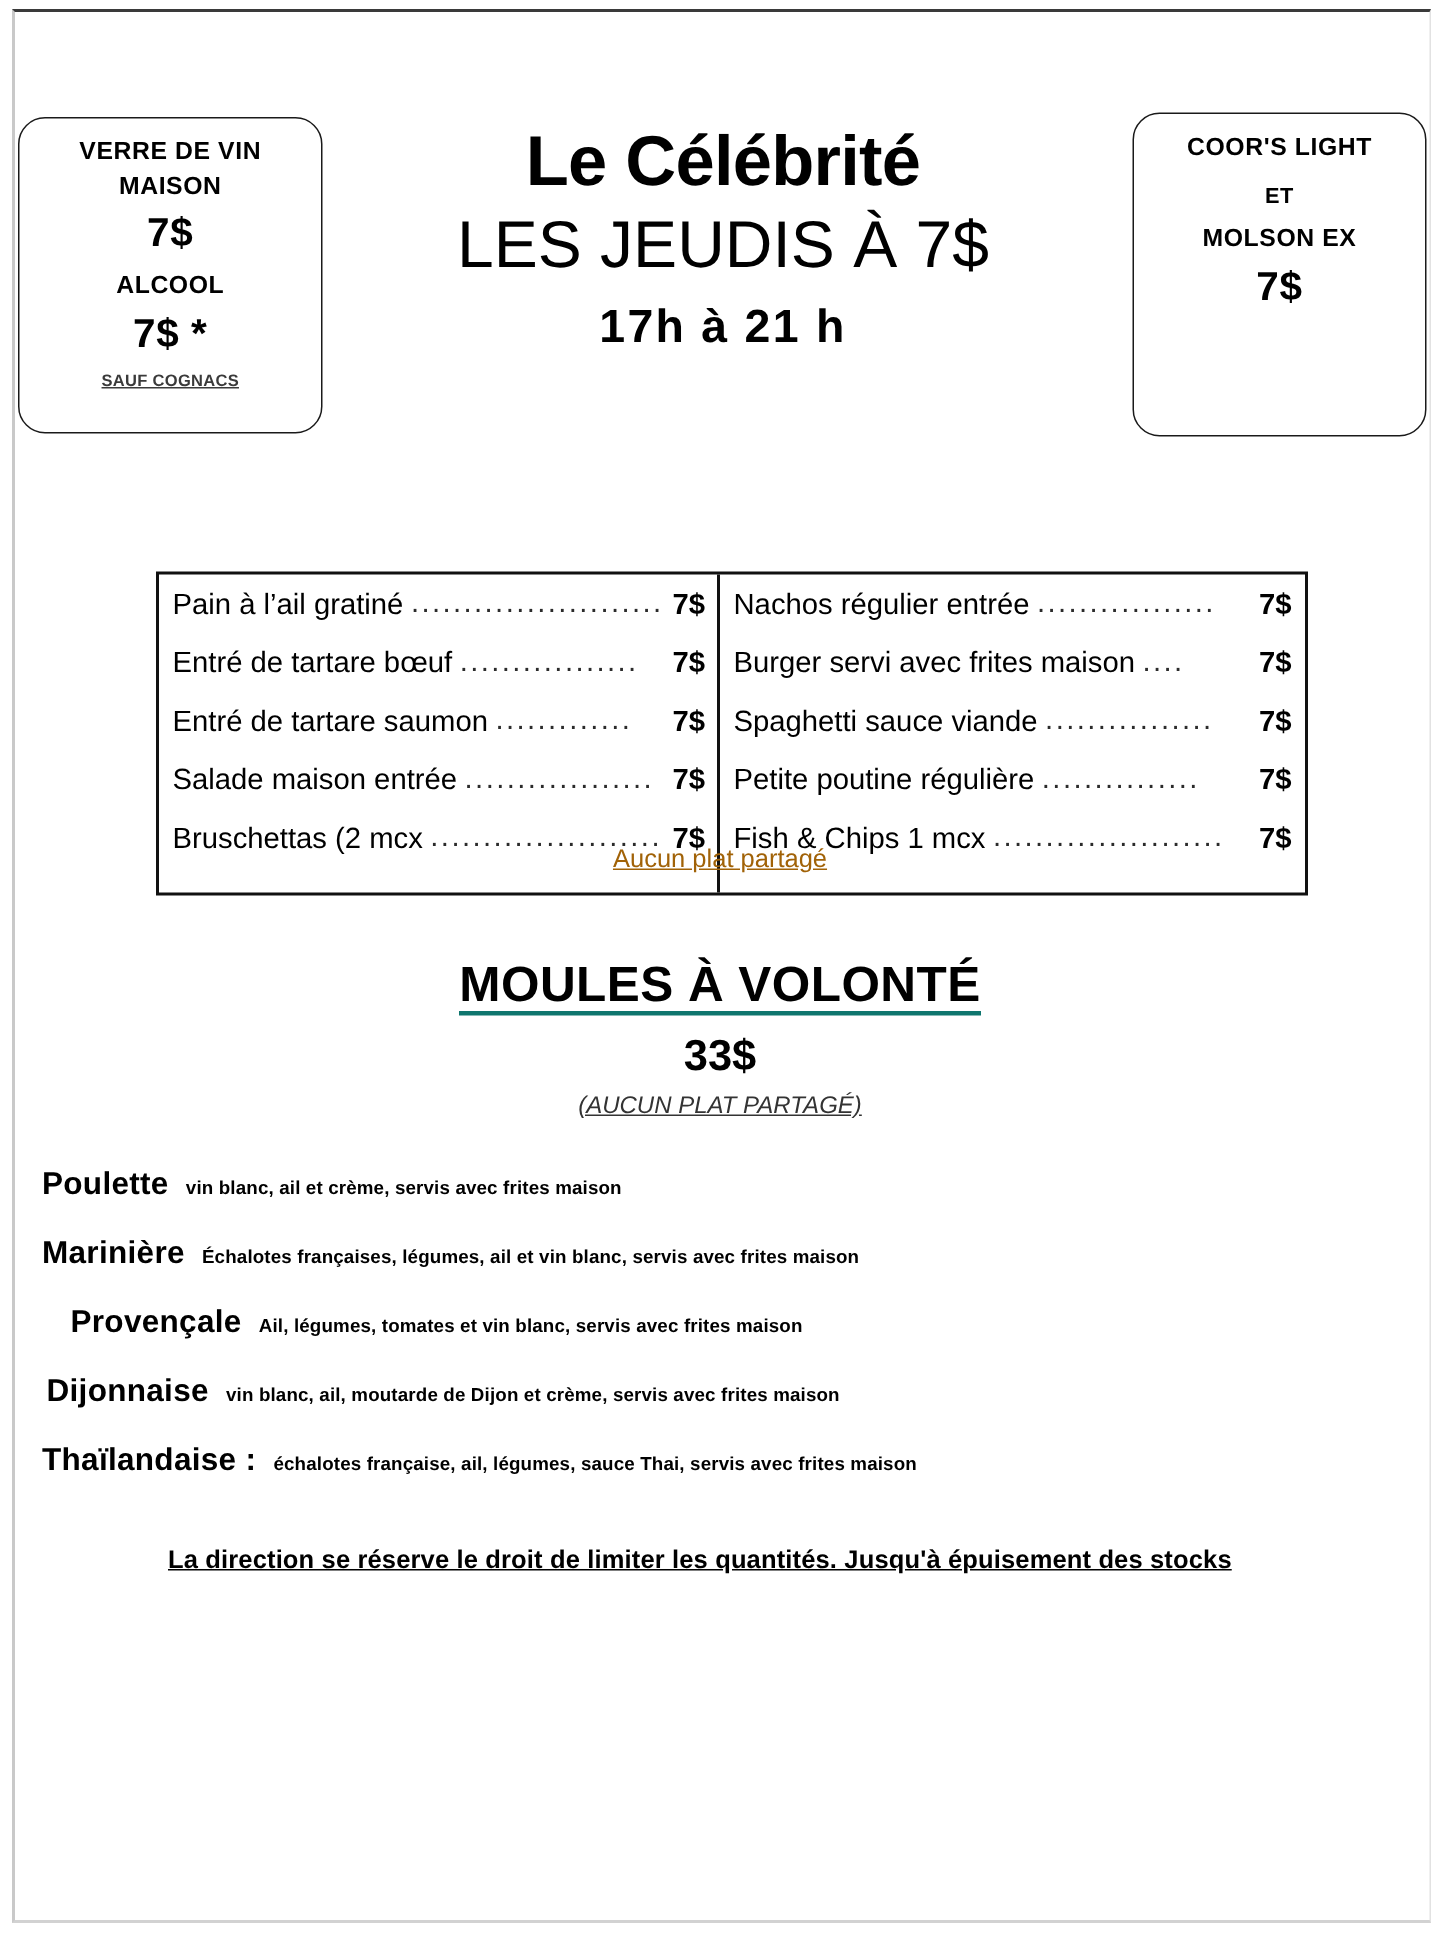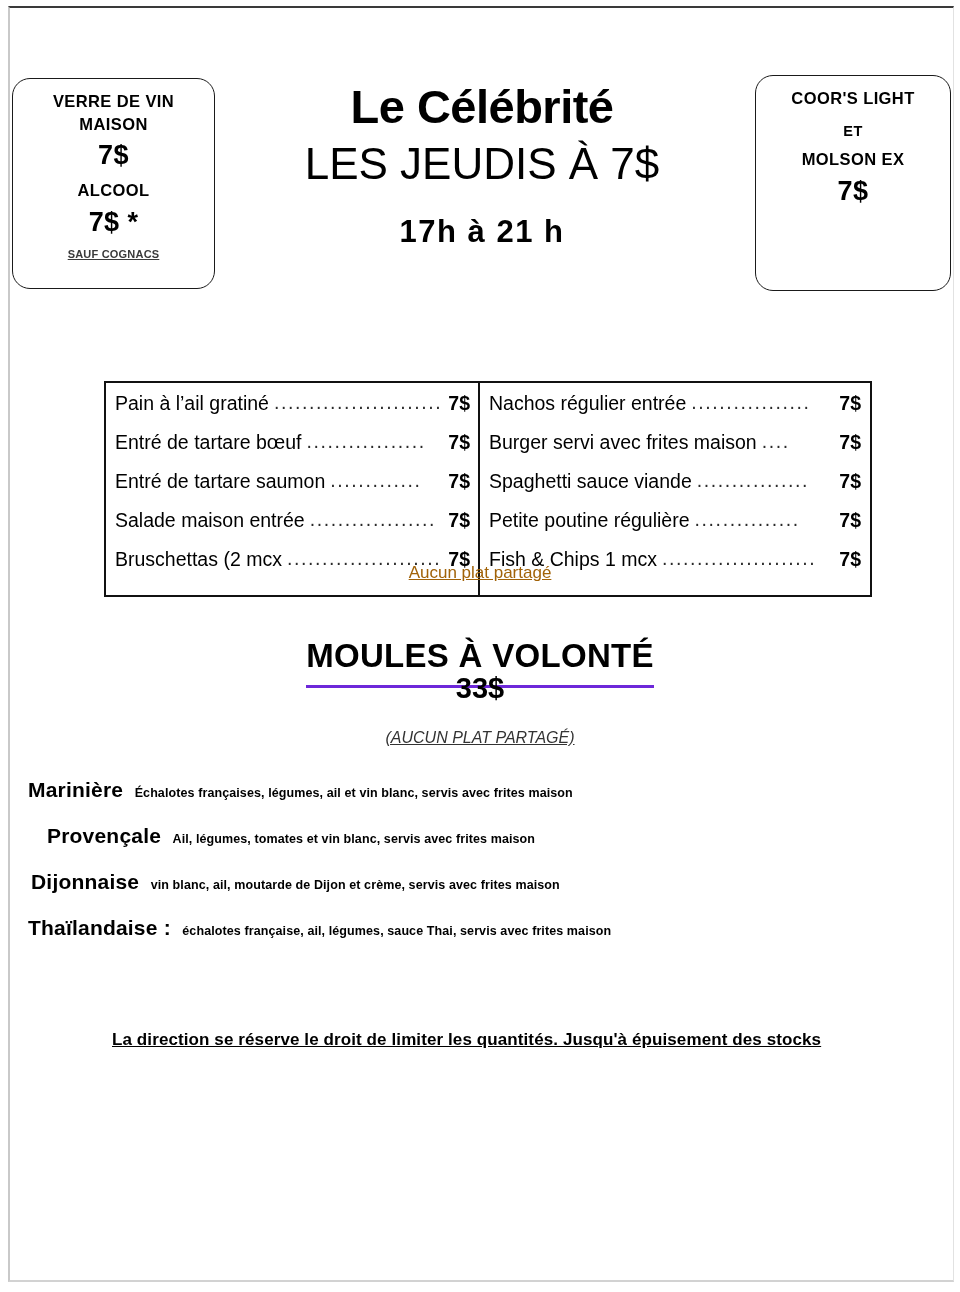--- a/index.html
+++ b/index.html
@@ -94,21 +94,21 @@
     font-size: 44px;
     font-weight: normal;
     letter-spacing: 0px;
     line-height: 1.15;
     margin-top: 8px;
   }
   .title-hours {
     font-size: 31px;
     font-weight: bold;
     letter-spacing: 1.5px;
-    margin-top: 24px;
+    margin-top: 10px;
   }
 
   
   .specials {
     position: absolute;
     left: 104px;
     top: 341px;
     width: 768px;
     height: 216px;
     border: 2.4px solid #111111;
@@ -161,27 +161,27 @@
     position: absolute;
     left: 0;
     top: 637px;
     width: 960px;
     text-align: center;
     font-size: 33px;
     font-weight: bold;
     letter-spacing: 0.3px;
   }
   .moules-title span {
-    border-bottom: 3px solid #6d28d9;
-    padding-bottom: 11px;
+    border-bottom: 3px solid #0f766e;
+    padding-bottom: 0;
   }
   .moules-price {
     position: absolute;
     left: 0;
-    top: 672px;
+    top: 688px;
     width: 960px;
     text-align: center;
     font-size: 29px;
     font-weight: bold;
   }
   .moules-note {
     position: absolute;
     left: 0;
     top: 729px;
     width: 960px;
@@ -324,20 +324,24 @@
 
   <div class="note-shared">Aucun plat partagé</div>
 
   <div class="moules-title">
     <span>MOULES À VOLONTÉ</span>
   </div>
   <div class="moules-price">33$</div>
   <div class="moules-note">(AUCUN PLAT PARTAGÉ)</div>
 
   <div class="sauces">
+    <div class="sauce-row ind0">
+      <span class="sauce-name">Poulette</span>
+      <span class="sauce-desc">vin blanc, ail et crème, servis avec frites maison</span>
+    </div>
     <div class="sauce-row ind1">
       <span class="sauce-name">Marinière</span>
       <span class="sauce-desc">Échalotes françaises, légumes, ail et vin blanc, servis avec frites maison</span>
     </div>
     <div class="sauce-row ind2">
       <span class="sauce-name">Provençale</span>
       <span class="sauce-desc">Ail, légumes,  tomates et vin blanc, servis avec frites maison</span>
     </div>
     <div class="sauce-row ind3">
       <span class="sauce-name">Dijonnaise</span>

